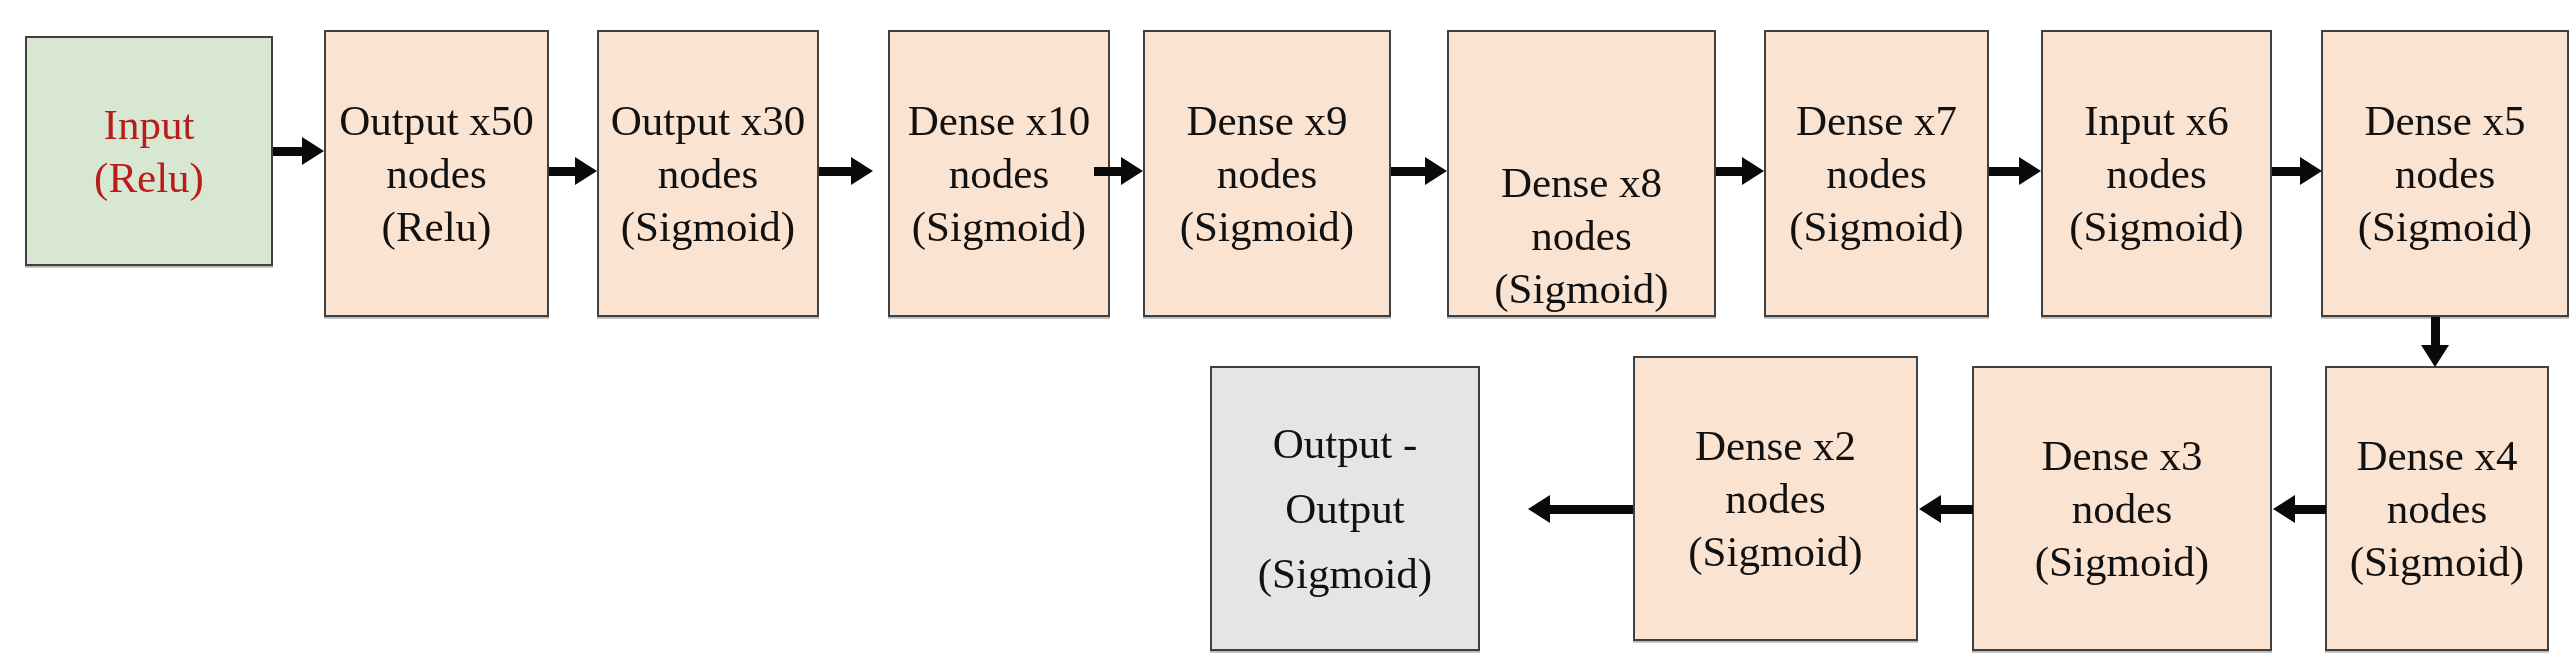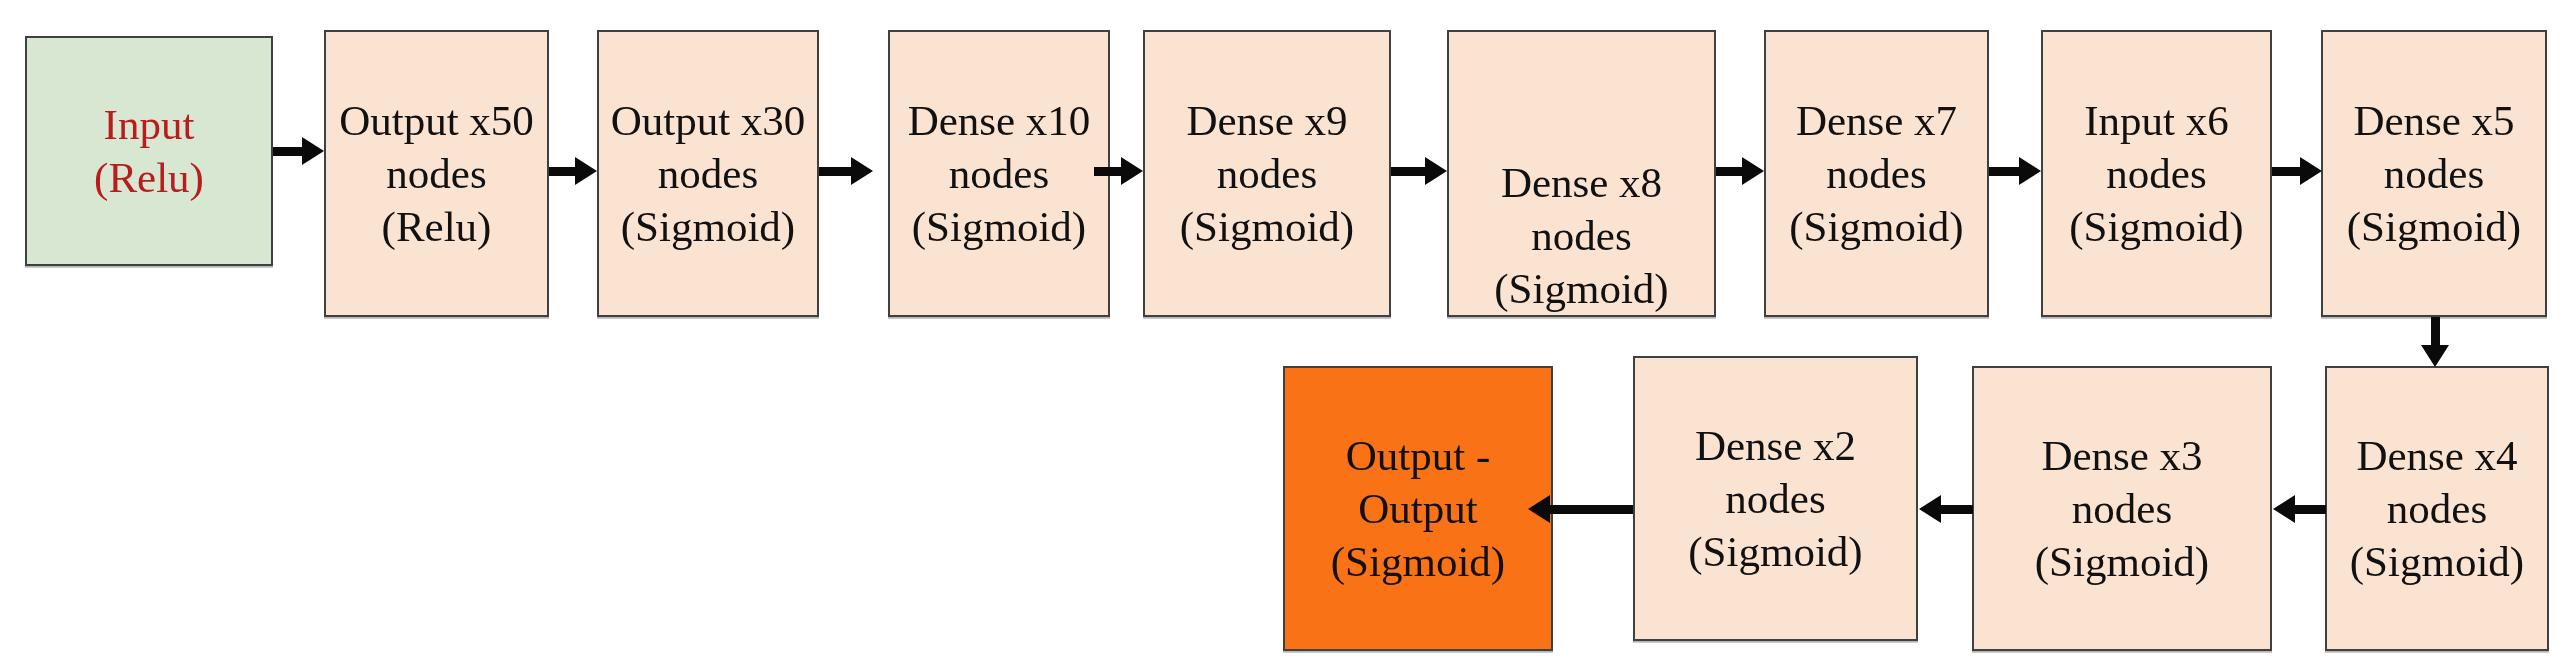--- a/index.html
+++ b/index.html
@@ -93,41 +93,41 @@
     <div class="node" style="left: 1764px; top: 30px; width: 225px; height: 287px; background: rgb(251, 227, 210); border-color: rgb(64, 64, 64); color: rgb(17, 17, 17);">
       <div class="line">Dense x7</div>
       <div class="line">nodes</div>
       <div class="line">(Sigmoid)</div>
     </div>
     <div class="node" style="left: 2041px; top: 30px; width: 231px; height: 287px; background: rgb(251, 227, 210); border-color: rgb(64, 64, 64); color: rgb(17, 17, 17);">
       <div class="line">Input x6</div>
       <div class="line">nodes</div>
       <div class="line">(Sigmoid)</div>
     </div>
-    <div class="node" style="left: 2321px; top: 30px; width: 226px; height: 287px; background: rgb(251, 227, 210); border-color: rgb(64, 64, 64); color: rgb(17, 17, 17);">
+    <div class="node" style="left: 2321px; top: 30px; width: 248px; height: 287px; background: rgb(251, 227, 210); border-color: rgb(64, 64, 64); color: rgb(17, 17, 17);">
       <div class="line">Dense x5</div>
       <div class="line">nodes</div>
       <div class="line">(Sigmoid)</div>
     </div>
     <div class="node" style="left: 2325px; top: 366px; width: 224px; height: 285px; background: rgb(251, 227, 210); border-color: rgb(64, 64, 64); color: rgb(17, 17, 17); text-align: center;">
       <div class="line">Dense x4</div>
       <div class="line">nodes</div>
       <div class="line">(Sigmoid)</div>
     </div>
     <div class="node" style="left: 1972px; top: 366px; width: 300px; height: 285px; background: rgb(251, 227, 210); border-color: rgb(64, 64, 64); color: rgb(17, 17, 17);">
       <div class="line">Dense x3</div>
       <div class="line">nodes</div>
       <div class="line">(Sigmoid)</div>
     </div>
     <div class="node" style="left: 1633px; top: 356px; width: 285px; height: 285px; background: rgb(251, 227, 210); border-color: rgb(64, 64, 64); color: rgb(17, 17, 17);">
       <div class="line">Dense x2</div>
       <div class="line">nodes</div>
       <div class="line">(Sigmoid)</div>
     </div>
-    <div class="node" style="left: 1283px; top: 366px; width: 270px; height: 285px; background: #f97316; border-color: rgb(64, 64, 64); color: rgb(17, 17, 17);">
+    <div class="node" style="left: 1210px; top: 366px; width: 270px; height: 285px; background: #e5e5e5; border-color: rgb(64, 64, 64); color: rgb(17, 17, 17); gap: 12px;">
       <div class="line">Output -</div>
       <div class="line">Output</div>
       <div class="line">(Sigmoid)</div>
     </div>
     <div class="arrow right" style="left: 273px; top: 137px; width: 51px; height: 28px;">
       <div class="shaft" style="width: 31px; background: rgb(10, 10, 10);"></div>
       <div class="head" style="border-left-color: rgb(10, 10, 10);"></div>
     </div>
     <div class="arrow right" style="left: 549px; top: 157px; width: 48px; height: 28px;">
       <div class="shaft" style="width: 28px; background: rgb(10, 10, 10);"></div>

